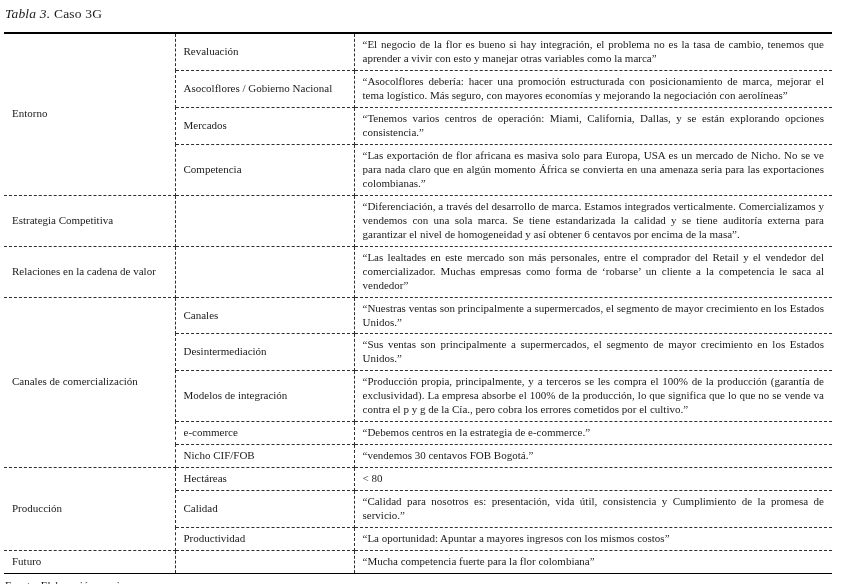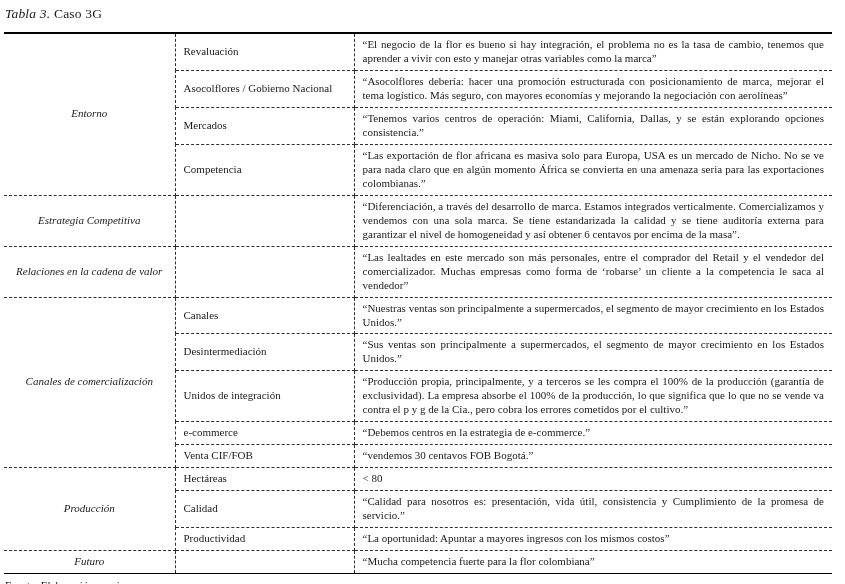--- a/index.html
+++ b/index.html
@@ -33,23 +33,22 @@
     table-layout: fixed;
   }
   table.caso td {
     border: 1px dashed #2f2f2f;
     vertical-align: middle;
     font-size: 11px;
     line-height: 1.27;
     padding: 4px 8px;
   }
   td.groupcell {
-    text-align: center;
+    text-align: left;
     padding: 4px 6px;
-    font-style: italic;
   }
   td.subcell {
     text-align: left;
     padding-left: 9px;
   }
   td.quotecell {
     text-align: justify;
     padding: 3px 10px 4px 9px;
     font-family: Liberation Serif, serif;
   }
@@ -109,29 +108,29 @@
     <tr>
       <td class="groupcell" rowspan="5">Canales de comercialización</td>
       <td class="subcell">Canales</td>
       <td class="quotecell">“Nuestras ventas son principalmente a supermercados, el segmento de mayor crecimiento en los Estados Unidos.”</td>
     </tr>
     <tr>
       <td class="subcell">Desintermediación</td>
       <td class="quotecell">“Sus ventas son principalmente a supermercados, el segmento de mayor crecimiento en los Estados Unidos.”</td>
     </tr>
     <tr>
-      <td class="subcell">Unidos de integración</td>
+      <td class="subcell">Modelos de integración</td>
       <td class="quotecell">“Producción propia, principalmente, y a terceros se les compra el 100% de la producción (garantía de exclusividad). La empresa absorbe el 100% de la producción, lo que significa que lo que no se vende va contra el p y g de la Cía., pero cobra los errores cometidos por el cultivo.”</td>
     </tr>
     <tr>
       <td class="subcell">e-commerce</td>
       <td class="quotecell">“Debemos centros en la estrategia de e-commerce.”</td>
     </tr>
     <tr>
-      <td class="subcell">Venta CIF/FOB</td>
+      <td class="subcell">Nicho CIF/FOB</td>
       <td class="quotecell">“vendemos 30 centavos FOB Bogotá.”</td>
     </tr>
 
     <tr>
       <td class="groupcell" rowspan="3">Producción</td>
       <td class="subcell">Hectáreas</td>
       <td class="quotecell">&lt; 80</td>
     </tr>
     <tr>
       <td class="subcell">Calidad</td>

